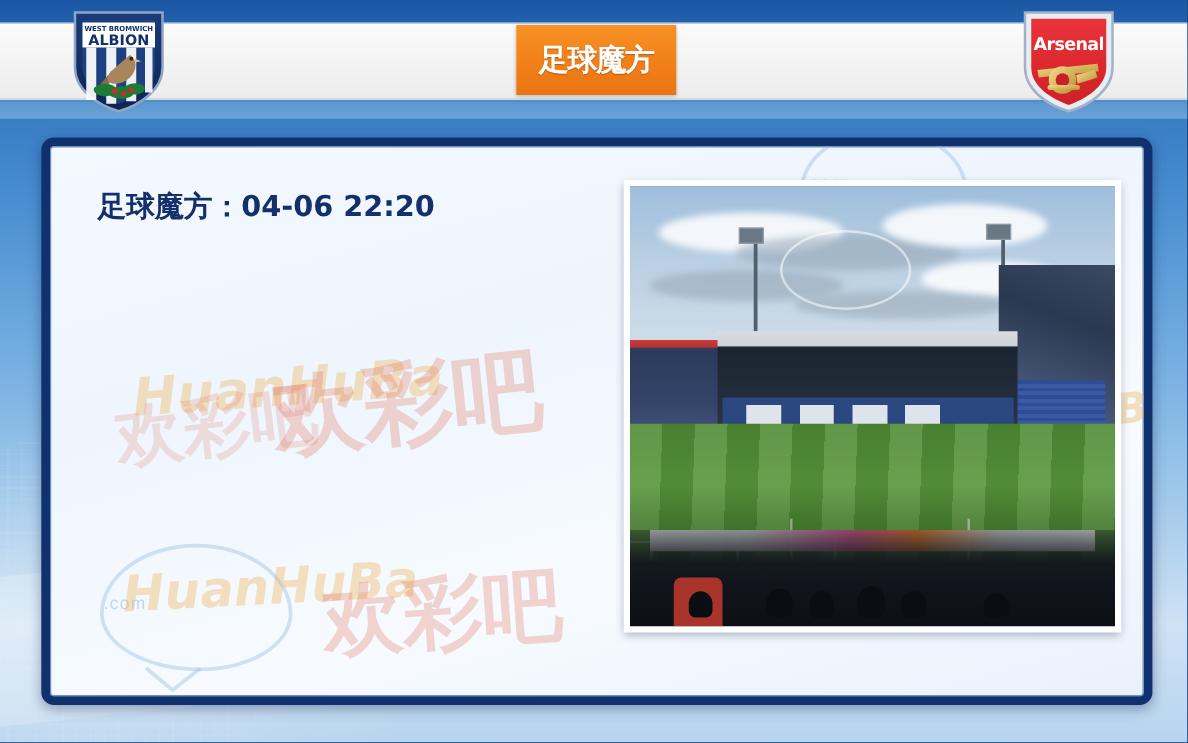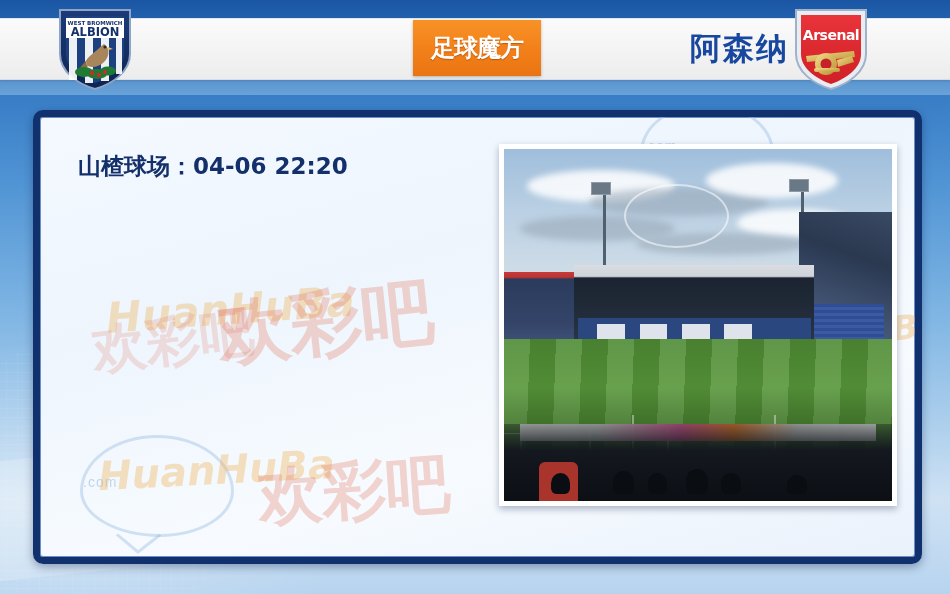--- a/index.html
+++ b/index.html
@@ -60,21 +60,21 @@
   }
   .center-logo span{
     color:#fff;font-size:24px;font-weight:bold;letter-spacing:-1px;
     font-family:"DejaVu Sans","Liberation Sans",sans-serif;
     text-shadow:0 1px 1px rgba(140,60,0,.55);
   }
 
   
   .badge{position:absolute;top:4px;width:86px;height:88px;}
   .badge-home{left:52px;}
-  .badge-away{left:788px;}
+  .badge-away{left:812px;}
 
   
   .card{
     position:absolute;left:33px;top:110px;width:875px;height:440px;
     border:7px solid #10306e;border-radius:10px;
     background:linear-gradient(165deg,#f4f9ff 0%,#eef5fd 35%,#f7fbff 70%,#e9f1fb 100%);
     box-shadow:0 3px 10px rgba(0,20,60,.35), inset 0 0 0 1px #6d8fc4;
     overflow:hidden;
   }
 
@@ -273,21 +273,20 @@
         <circle cx="47" cy="71" r="2.2" fill="#cf2b2b"></circle>
         <circle cx="53" cy="68" r="2" fill="#cf2b2b"></circle>
       </svg>
     </div>
 
 
     <div class="center-logo">
       <span>足球魔方</span>
     </div>
 
-    <div class="team-name team-away">阿森纳</div>
 
     <div class="badge badge-away">
       <svg width="86" height="88" viewBox="0 0 86 88">
         <defs>
           <linearGradient id="arsR" x1="0" y1="0" x2="0" y2="1">
             <stop offset="0" stop-color="#e8343a"></stop>
               <stop offset="55" stop-color="#d01f26"></stop>
             <stop offset="1" stop-color="#9e1218"></stop>
           </linearGradient>
           <linearGradient id="arsGold" x1="0" y1="0" x2="1" y2="1">
@@ -323,21 +322,21 @@
     <div class="wm wm-cn" style="left:178px;top:158px;font-size:72px;transform:rotate(-6deg);">欢彩吧</div>
     <div class="wm wm-cn" style="left:218px;top:330px;font-size:64px;transform:rotate(-4deg);">欢彩吧</div>
     <div class="wm wm-cn" style="left:52px;top:188px;font-size:54px;transform:rotate(-7deg);opacity:.7;">欢彩吧</div>
 
     <div class="info">
 
 
 
 
       <div class="line">
-        <span>山楂球场：</span><span>04-06 22:20</span>
+        <span>足球魔方：</span><span>04-06 22:20</span>
       </div>
 
     </div>
 
     <div class="photo-frame">
       <div class="photo">
         <div class="sky"></div>
         <div class="cl" style="left:6%;top:6%;width:38%;height:9%;"></div>
         <div class="cl d" style="left:22%;top:11%;width:46%;height:8%;"></div>
         <div class="cl" style="left:52%;top:4%;width:34%;height:10%;"></div>

